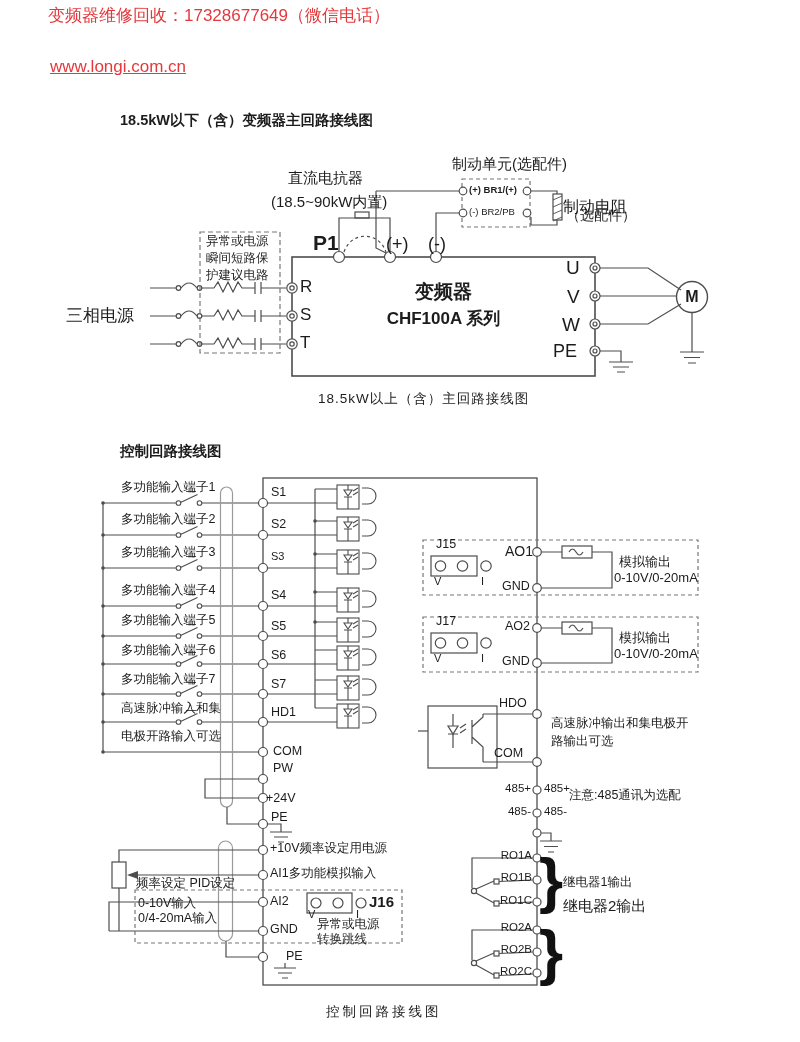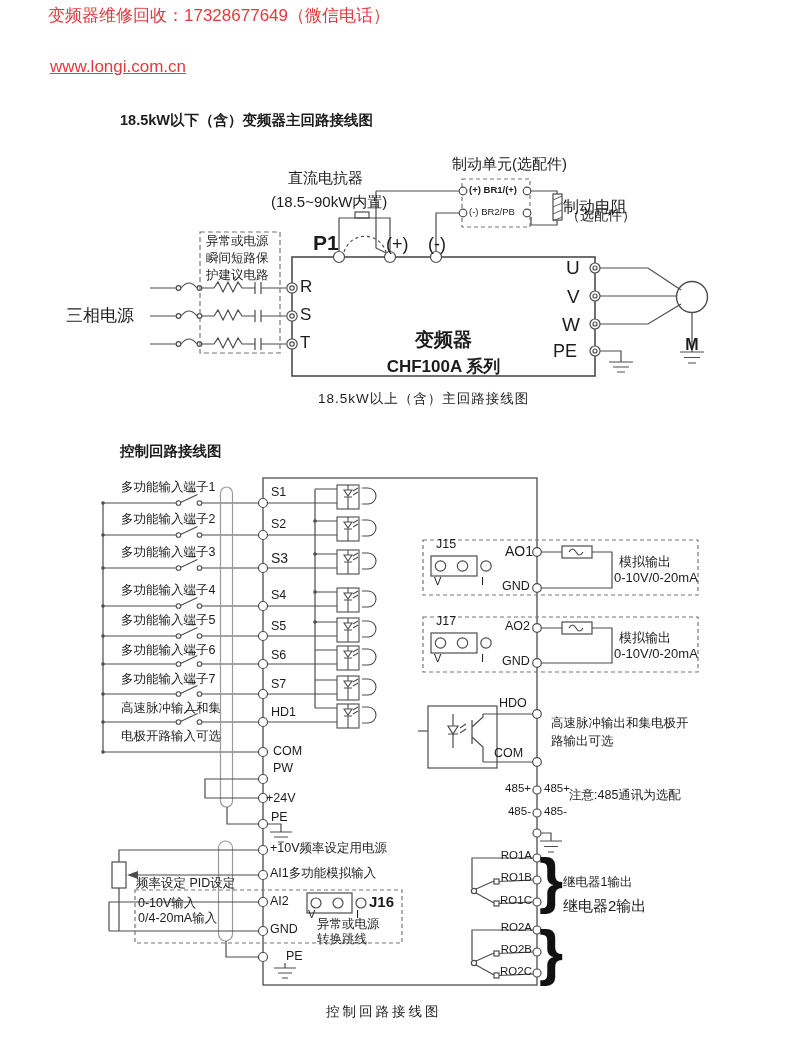--- a/index.html
+++ b/index.html
@@ -4,21 +4,21 @@
 <style>
   html,body{margin:0;padding:0;background:#ffffff;}
   #page{position:relative;width:800px;height:1042px;background:#ffffff;overflow:hidden;
         font-family:"Liberation Sans","DejaVu Sans",sans-serif;}
   svg.wires{position:absolute;left:0;top:0;}
   .L{position:absolute;white-space:nowrap;color:#1c1c1c;line-height:1.15;
      font-family:"Liberation Sans","DejaVu Sans",sans-serif;}
   .red{color:#e4393c;}
   .b{font-weight:bold;}
   .u{text-decoration:underline;}
-  .ctr{text-align:center;margin-top:48px;}
+  .ctr{text-align:center;}
   .rt{text-align:right;}
   .brace{font-weight:bold;color:#111;line-height:58px;}
 </style>
 </head>
 <body>
 
 <div id="page">
 
   <svg class="wires" width="800" height="1042" viewBox="0 0 800 1042">
     <defs>
@@ -305,21 +305,21 @@
   <div class="L" style="left:121px;top:545px;font-size:12.5px">多功能输入端子3</div>
   <div class="L" style="left:121px;top:583px;font-size:12.5px">多功能输入端子4</div>
   <div class="L" style="left:121px;top:613px;font-size:12.5px">多功能输入端子5</div>
   <div class="L" style="left:121px;top:643px;font-size:12.5px">多功能输入端子6</div>
   <div class="L" style="left:121px;top:672px;font-size:12.5px">多功能输入端子7</div>
   <div class="L" style="left:121px;top:701px;font-size:12.5px">高速脉冲输入和集</div>
   <div class="L" style="left:121px;top:729px;font-size:12.5px">电极开路输入可选</div>
 
   <div class="L" style="left:271px;top:485px;font-size:12.5px">S1</div>
   <div class="L" style="left:271px;top:517px;font-size:12.5px">S2</div>
-  <div class="L" style="left:271px;top:550px;font-size:14px">S3</div>
+  <div class="L" style="left:271px;top:550px;font-size:11px">S3</div>
   <div class="L" style="left:271px;top:588px;font-size:12.5px">S4</div>
   <div class="L" style="left:271px;top:619px;font-size:12.5px">S5</div>
   <div class="L" style="left:271px;top:648px;font-size:12.5px">S6</div>
   <div class="L" style="left:271px;top:677px;font-size:12.5px">S7</div>
   <div class="L" style="left:271px;top:705px;font-size:12.5px">HD1</div>
 
   <div class="L" style="left:273px;top:744px;font-size:12.5px">COM</div>
   <div class="L" style="left:273px;top:761px;font-size:12.5px">PW</div>
   <div class="L" style="left:266px;top:791px;font-size:12.5px">+24V</div>
   <div class="L" style="left:271px;top:810px;font-size:12.5px">PE</div>

